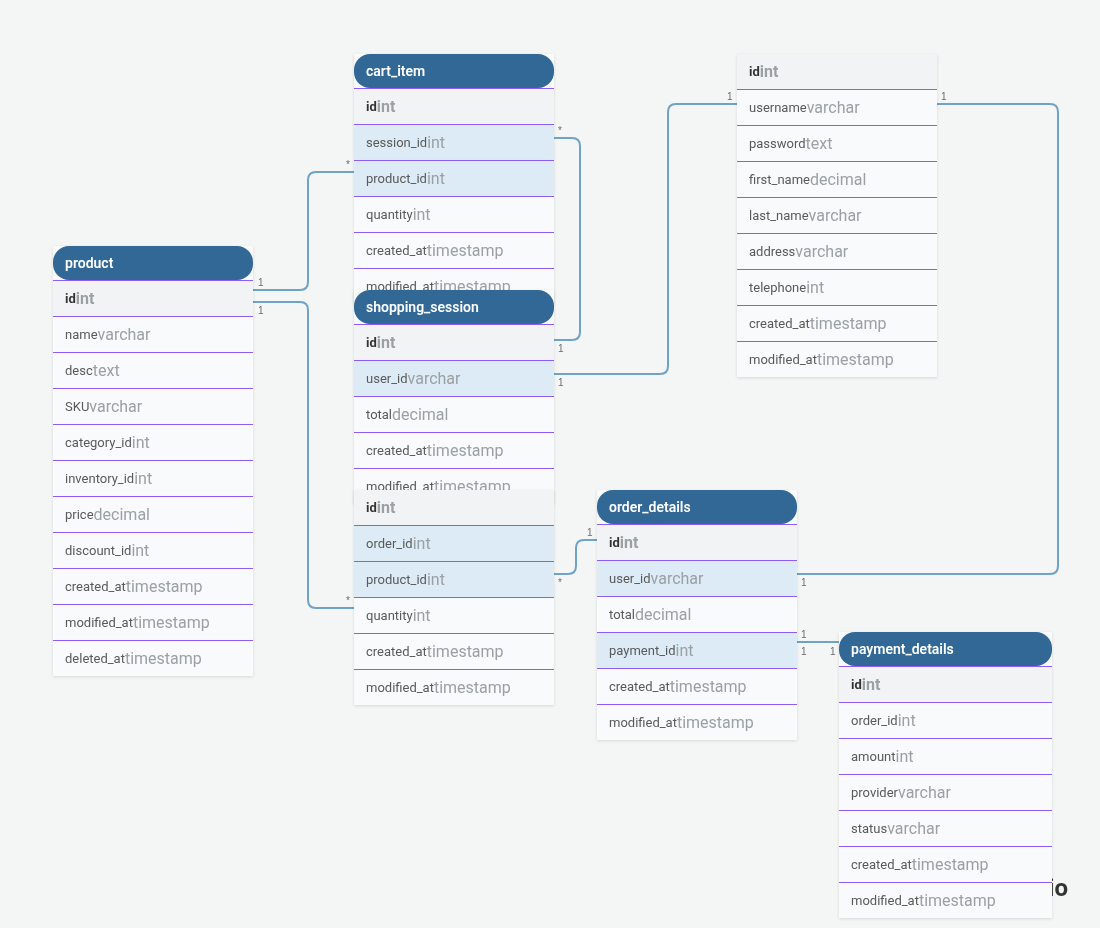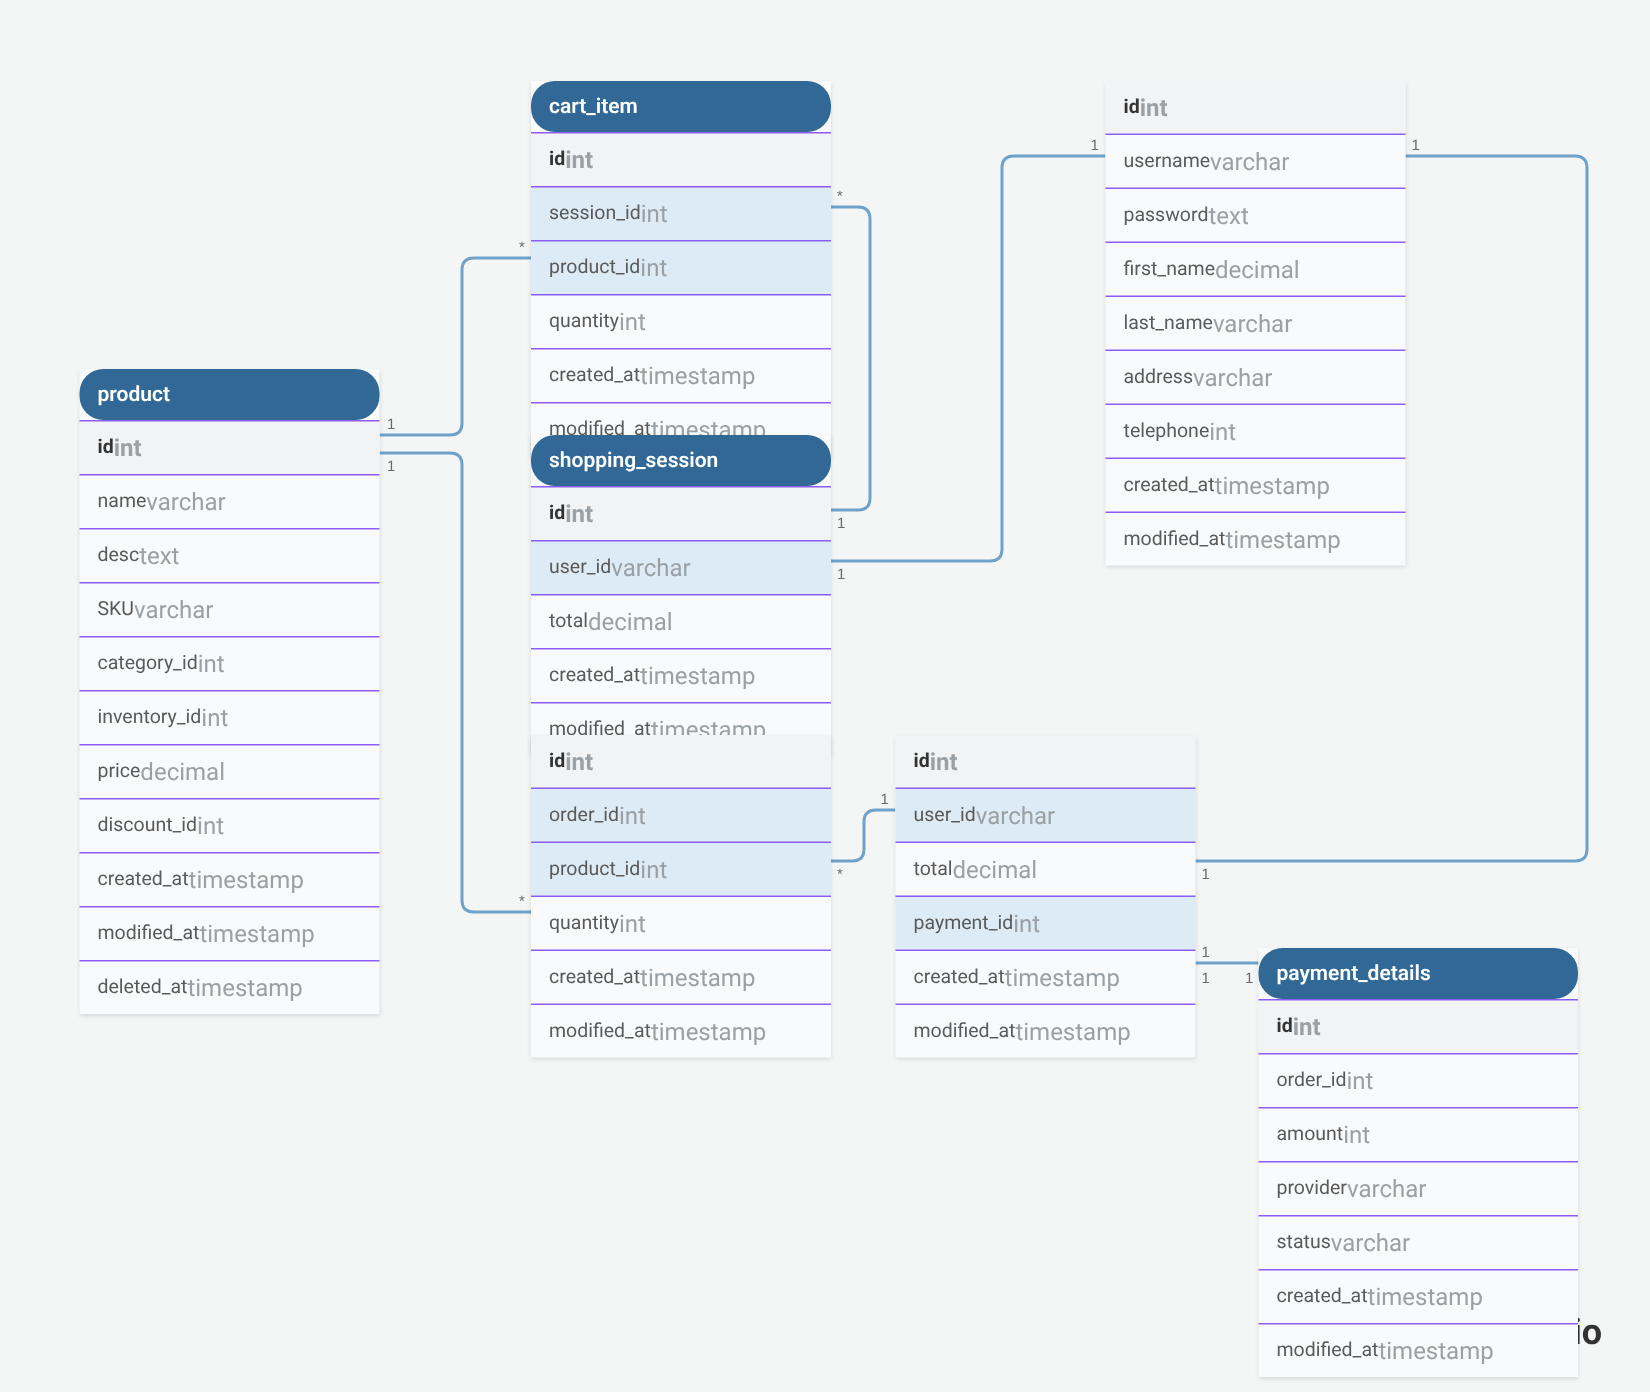--- a/index.html
+++ b/index.html
@@ -227,20 +227,21 @@
       <div class="row">
         <span class="col-name">created_at</span>
         <span class="col-type">timestamp</span>
       </div>
       <div class="row">
         <span class="col-name">modified_at</span>
         <span class="col-type">timestamp</span>
       </div>
     </div>
     <div class="table" style="left: 597px; top: 490px; width: 200px;">
+      <div class="thead">order_details</div>
       <div class="row pk">
         <span class="col-name">id</span>
         <span class="col-type">int</span>
       </div>
       <div class="row fk">
         <span class="col-name">user_id</span>
         <span class="col-type">varchar</span>
       </div>
       <div class="row">
         <span class="col-name">total</span>

